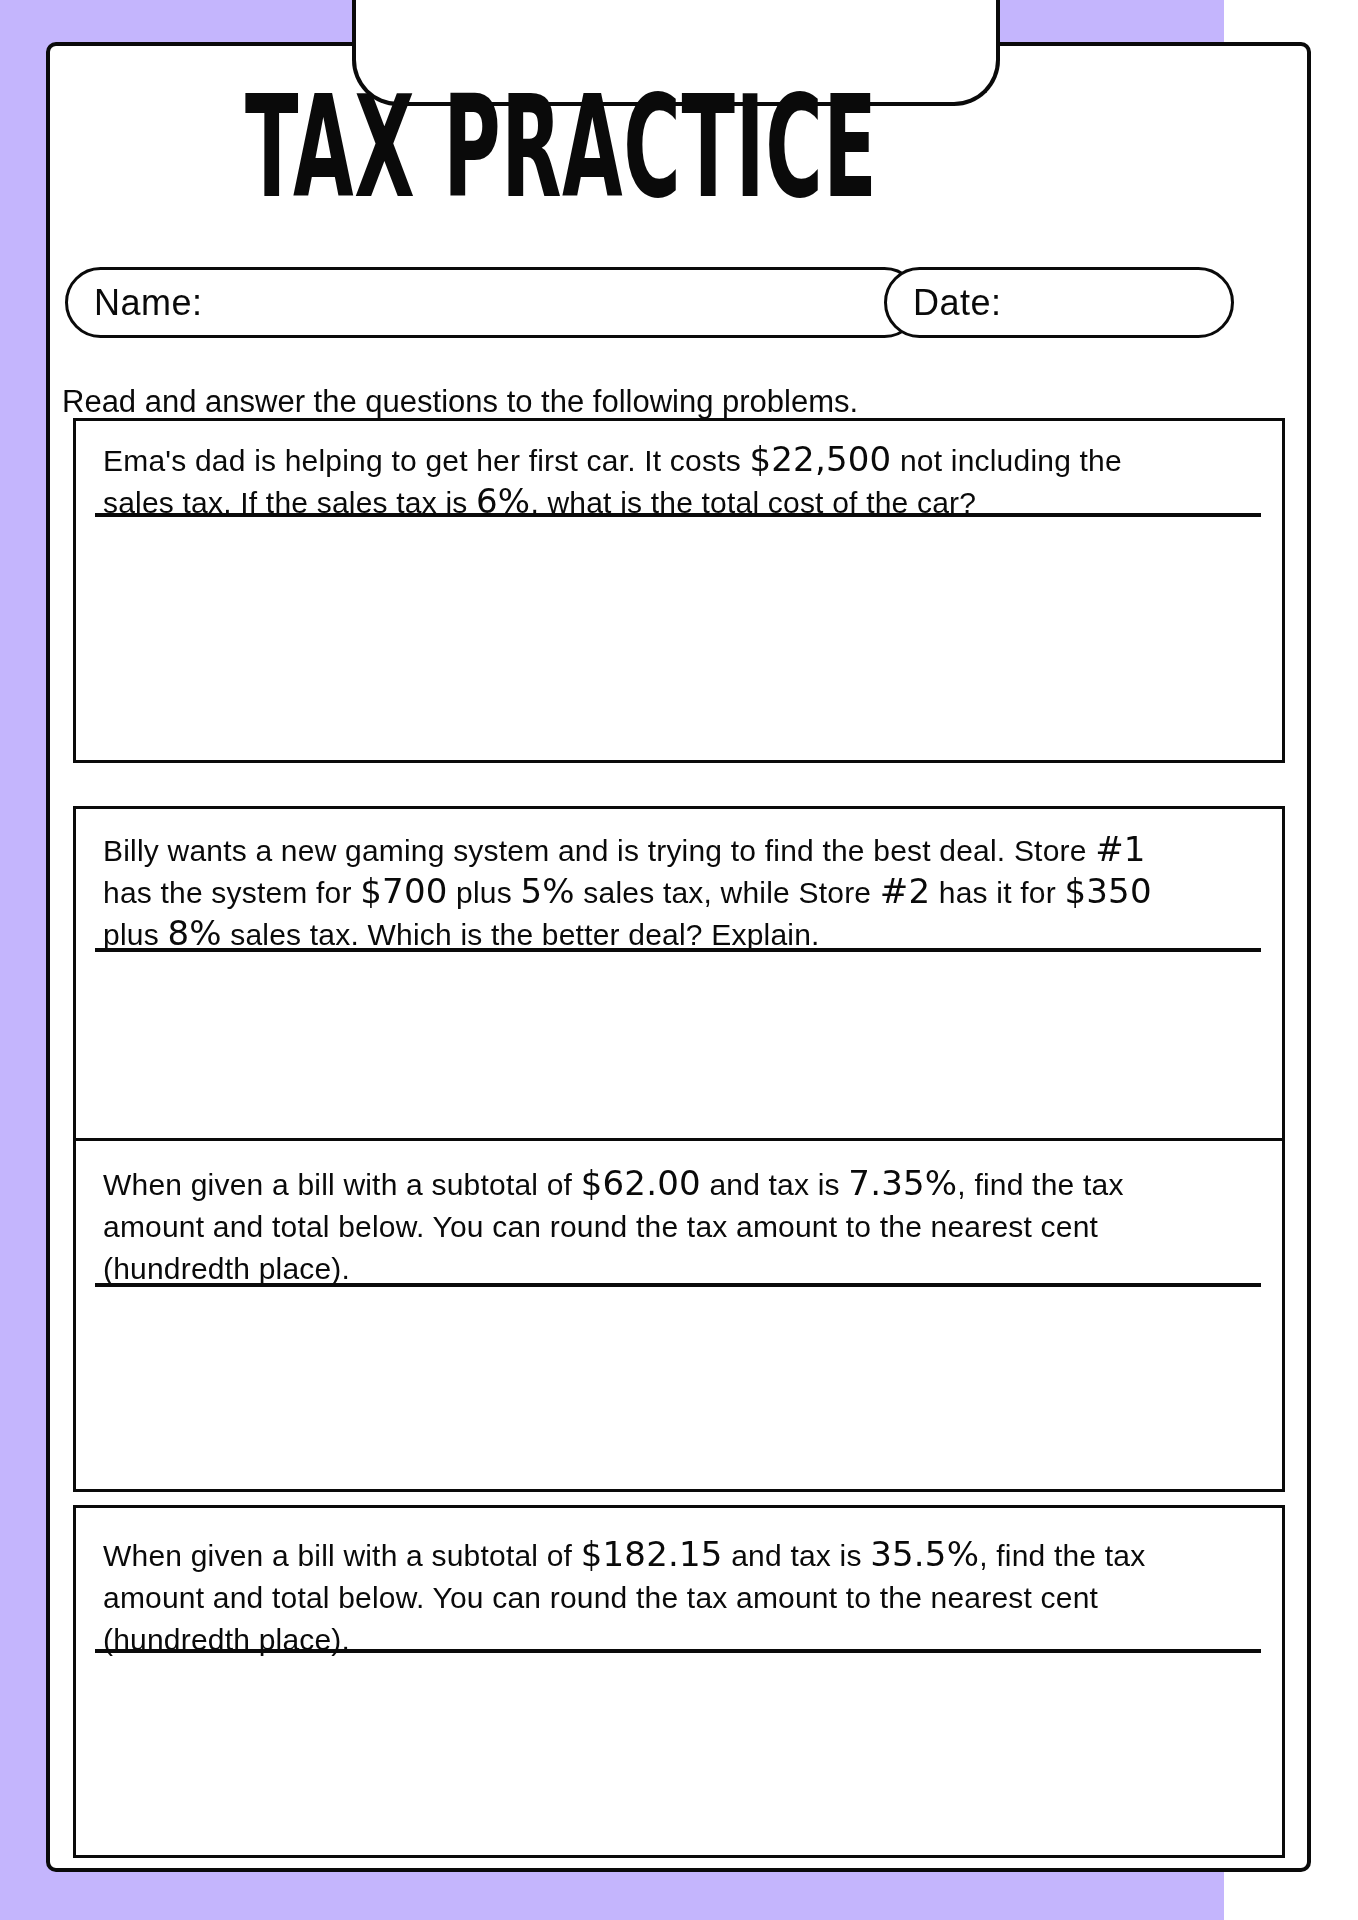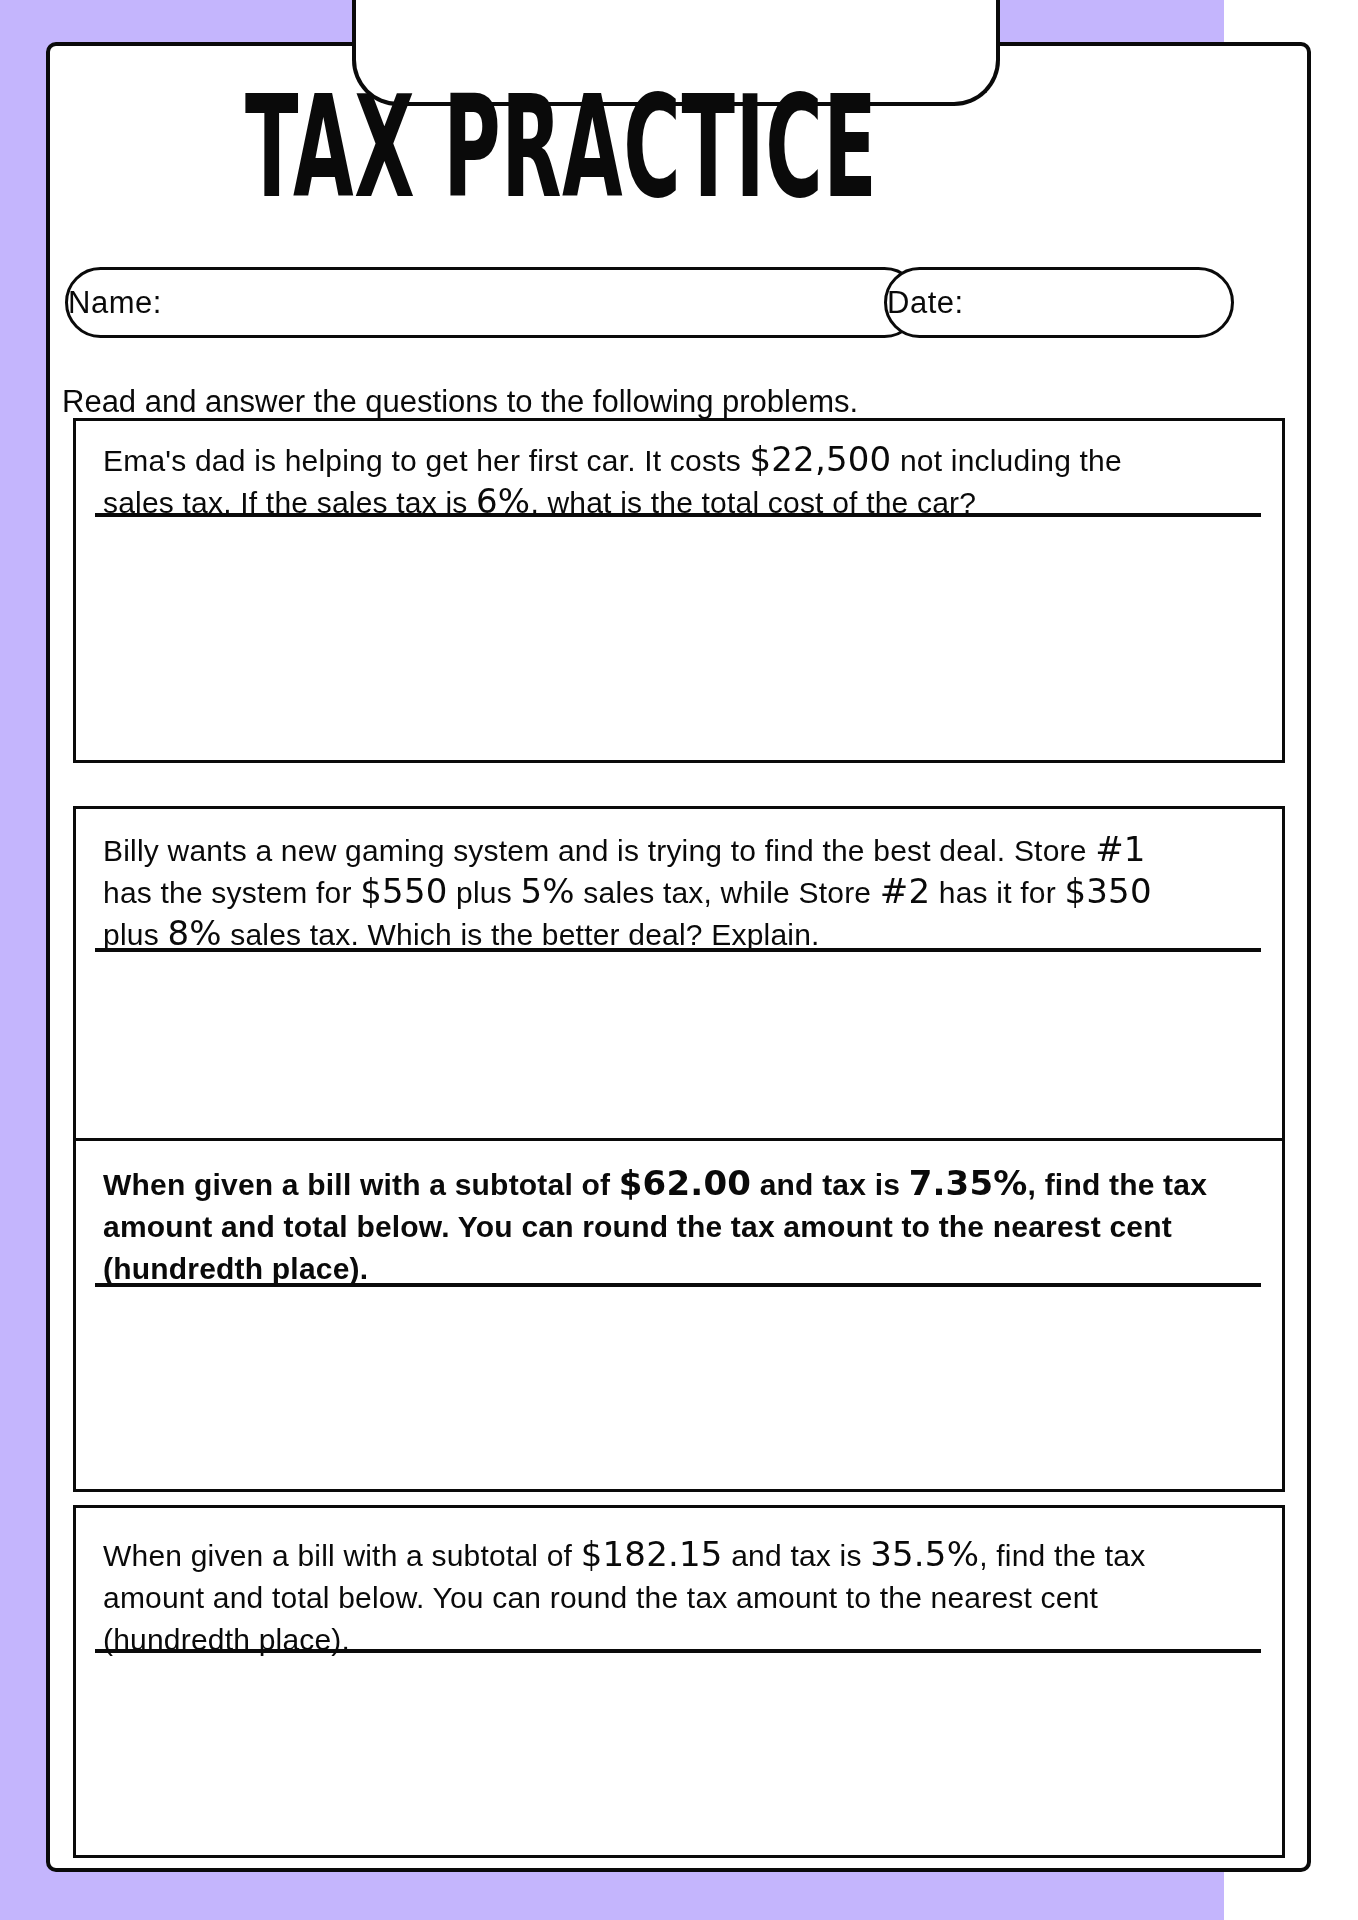--- a/index.html
+++ b/index.html
@@ -69,21 +69,22 @@
     border-radius: 36px;
     background: #ffffff;
     box-sizing: border-box;
     display: flex;
     align-items: center;
     z-index: 3;
   }
   .pill-name { left: 65px;  width: 855px; }
   .pill-date { left: 884px; width: 350px; }
   .pill-label {
-    font-size: 31px;
+    font-size: 36px;
+    padding-left: 26px;
     font-weight: 500;
     letter-spacing: 0.5px;
   }
   .instruction {
     position: absolute;
     left: 46px;
     top: 368px;
     width: 1261px;
     margin: 16px;
     text-align: left;
@@ -104,21 +105,21 @@
   .problem:nth-of-type(3) { top: 1138px; height: 354px; }
   .problem:nth-of-type(4) { top: 1505px; height: 353px; }
   .problem-text {
     margin: 8px;
     padding: 11px 22px 0 19px;
     font-size: 30px;
     line-height: 42px;
     letter-spacing: 0.2px;
   }
   .problem:nth-of-type(2) .problem-text { padding-top: 13px; }
-  .problem:nth-of-type(3) .problem-text { padding-top: 15px; font-weight: bold; }
+  .problem:nth-of-type(3) .problem-text { padding-top: 15px; }
   .problem:nth-of-type(4) .problem-text { padding-top: 19px; }
   .num {
     font-family: "DejaVu Sans", sans-serif;
     font-size: 34px;
     line-height: 0;
   }
   .answer-line {
     position: absolute;
     left: 19px;
     right: 21px;
@@ -148,21 +149,21 @@
 
   <p class="instruction">Read and answer the questions to the following problems.</p>
 
   <main class="problems">
   <section class="problem">
     <p class="problem-text">Ema's dad is helping to get her first car. It costs <span class="num">$22,500</span> not including the<br>sales tax. If the sales tax is <span class="num">6%</span>, what is the total cost of the car?</p>
     <div class="answer-line"></div>
   </section>
 
   <section class="problem">
-    <p class="problem-text">Billy wants a new gaming system and is trying to find the best deal. Store <span class="num">#1</span><br>has the system for <span class="num">$550</span> plus <span class="num">5%</span> sales tax, while Store <span class="num">#2</span> has it for <span class="num">$350</span><br>plus <span class="num">8%</span> sales tax. Which is the better deal? Explain.</p>
+    <p class="problem-text">Billy wants a new gaming system and is trying to find the best deal. Store <span class="num">#1</span><br>has the system for <span class="num">$700</span> plus <span class="num">5%</span> sales tax, while Store <span class="num">#2</span> has it for <span class="num">$350</span><br>plus <span class="num">8%</span> sales tax. Which is the better deal? Explain.</p>
     <div class="answer-line"></div>
   </section>
 
   <section class="problem">
     <p class="problem-text">When given a bill with a subtotal of <span class="num">$62.00</span> and tax is <span class="num">7.35%</span>, find the tax<br>amount and total below. You can round the tax amount to the nearest cent<br>(hundredth place).</p>
     <div class="answer-line"></div>
   </section>
 
   <section class="problem">
     <p class="problem-text">When given a bill with a subtotal of <span class="num">$182.15</span> and tax is <span class="num">35.5%</span>, find the tax<br>amount and total below. You can round the tax amount to the nearest cent<br>(hundredth place).</p>

